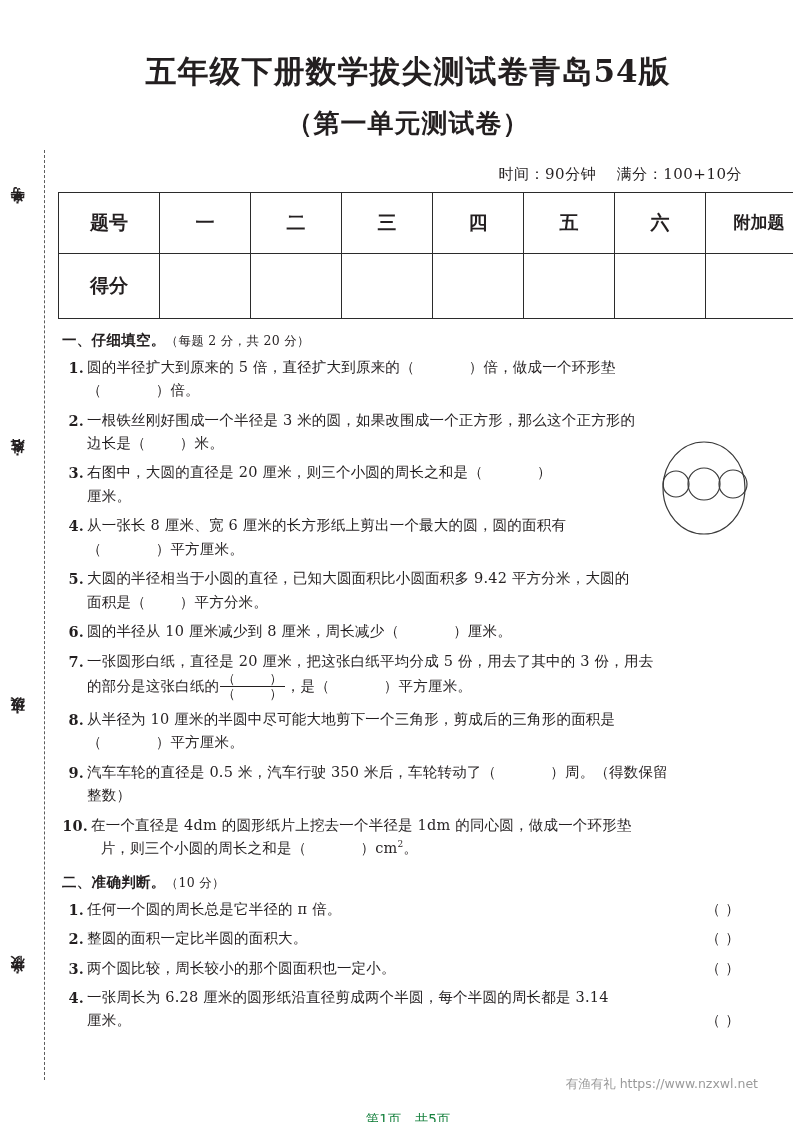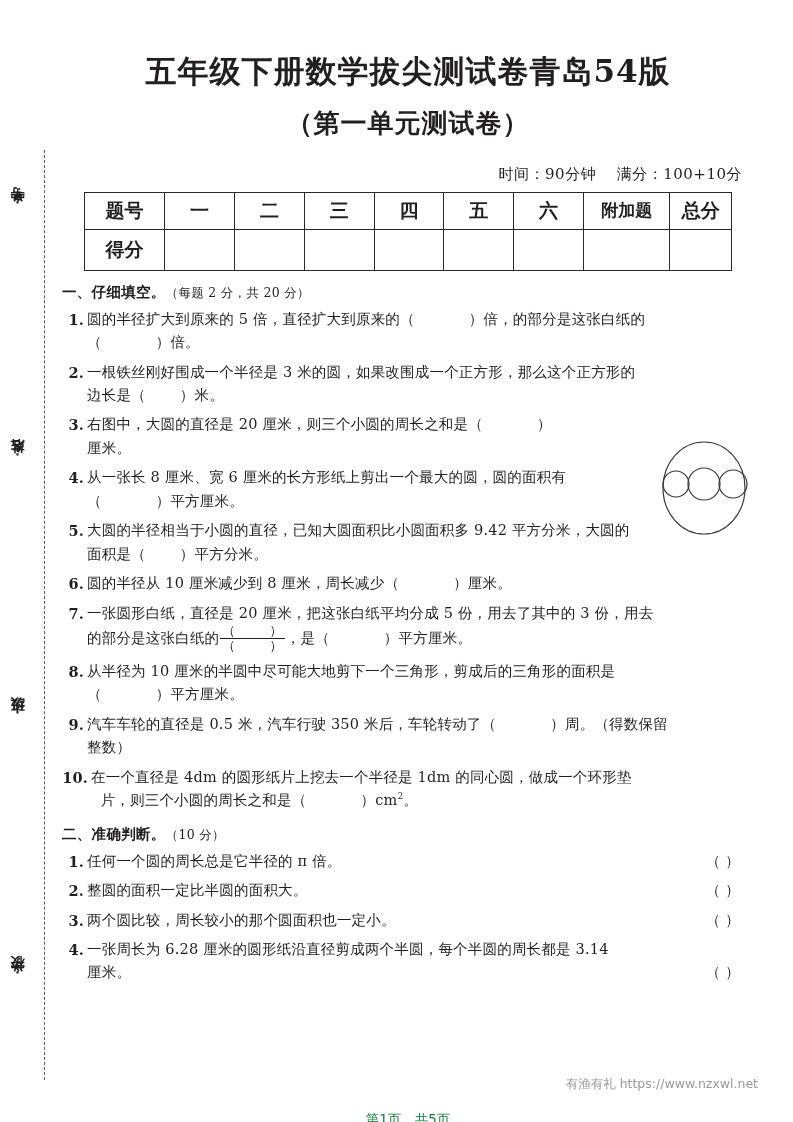--- a/index.html
+++ b/index.html
@@ -95,21 +95,21 @@
     width: 648px;
     table-layout: fixed;
   }
   .score-table td {
     border: 1px solid #2b2b2b;
     height: 36px;
     text-align: center;
     vertical-align: middle;
     font-size: 19px;
     font-weight: bold;
-    padding: 0;
+    padding: 12px;
   }
   .score-table td.label-cell { width: 76px; }
   .score-table td.num-cell { width: 66px; }
   .score-table td.extra-cell { width: 82px; font-size: 17px; }
   .score-table td.total-cell { width: 58px; }
   .score-table tr.blank-row td { height: 40px; }
 
   
   .section {
     margin: 0;
@@ -246,21 +246,21 @@
     </table>
 
   <div class="section">
     <div class="section-head">
       <span>一、仔细填空。</span><span class="pts">（每题 2 分，共 20 分）</span>
     </div>
 
     <div class="q">
       <span class="q-num">1.</span>
       <span class="q-body">
-        <span>圆的半径扩大到原来的 5 倍，直径扩大到原来的（</span><span class="ans"></span><span>）倍，的部分是这张白纸的</span><br>
+        <span>圆的半径扩大到原来的 5 倍，直径扩大到原来的（</span><span class="ans"></span><span>）倍，做成一个环形垫</span><br>
         <span>（</span><span class="ans"></span><span>）倍。</span>
       </span>
     </div>
 
     <div class="q">
       <span class="q-num">2.</span>
       <span class="q-body">
         <span>一根铁丝刚好围成一个半径是 3 米的圆，如果改围成一个正方形，那么这个正方形的</span><br>
         <span>边长是（</span><span class="ans-sm"></span><span>）米。</span>
       </span>

